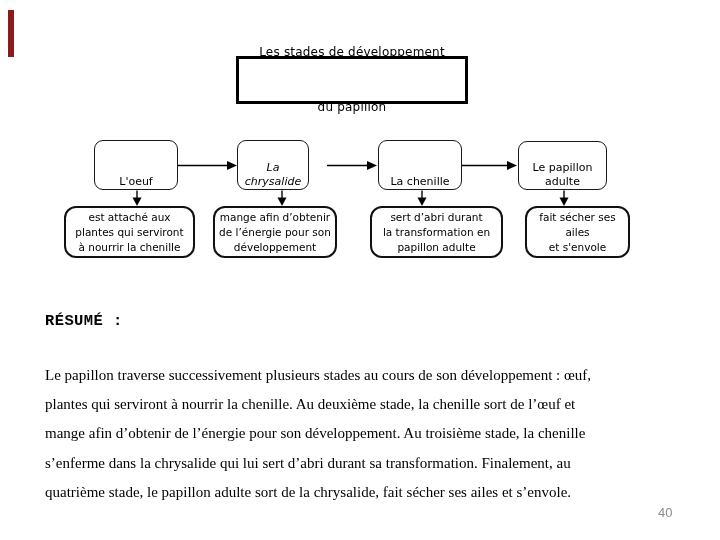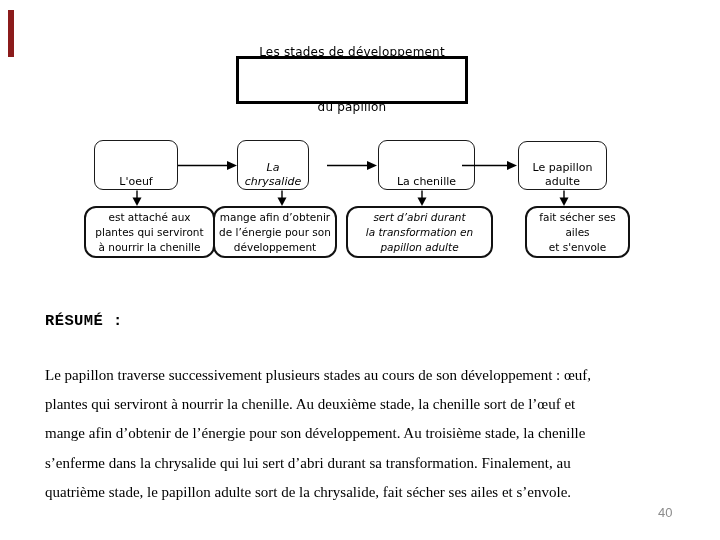--- a/index.html
+++ b/index.html
@@ -98,39 +98,39 @@
     <div>Les stades de développement</div>
     <div>du papillon</div>
   </div>
 
   <div class="stage-box" style="left:94px; width:84px;">
     <div>L'oeuf</div>
   </div>
   <div class="stage-box" style="left:237px; width:72px;font-style:italic;">
     <div>La chrysalide</div>
   </div>
-  <div class="stage-box" style="left:378px; width:97px;">
+  <div class="stage-box" style="left:378px; width:84px;">
     <div>La chenille</div>
   </div>
   <div class="stage-box" style="left:518px; width:89px; top:141px; height:49px;">
     <div>Le papillon</div>
     <div>adulte</div>
   </div>
 
-  <div class="desc-box" style="left:84px; width:131px;">
+  <div class="desc-box" style="left:64px; width:131px;">
     <div>est attaché aux</div>
     <div>plantes qui serviront</div>
     <div>à nourrir la chenille</div>
   </div>
   <div class="desc-box" style="left:213px; width:124px;">
     <div>mange afin d’obtenir</div>
     <div>de l’énergie pour son</div>
     <div>développement</div>
   </div>
-  <div class="desc-box" style="left:346px; width:147px;font-style:italic;">
+  <div class="desc-box" style="left:370px; width:133px;">
     <div>sert d’abri durant</div>
     <div>la transformation en</div>
     <div>papillon adulte</div>
   </div>
   <div class="desc-box" style="left:497px; width:105px;margin-left:28px;">
     <div>fait sécher ses ailes</div>
     <div>et s'envole</div>
   </div>
 
   <svg class="arrows-layer" viewBox="0 0 720 280" xmlns="http://www.w3.org/2000/svg">

